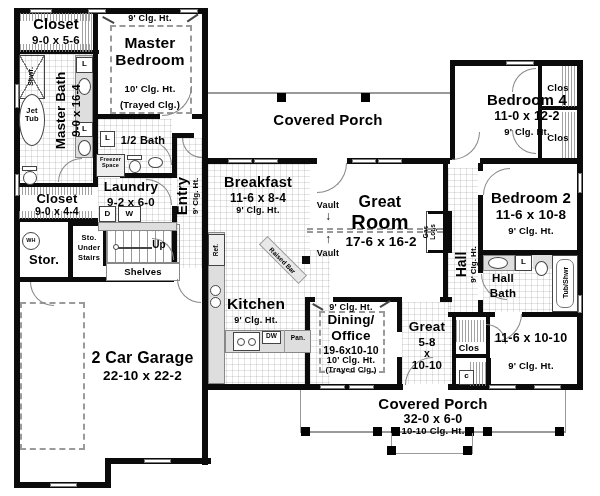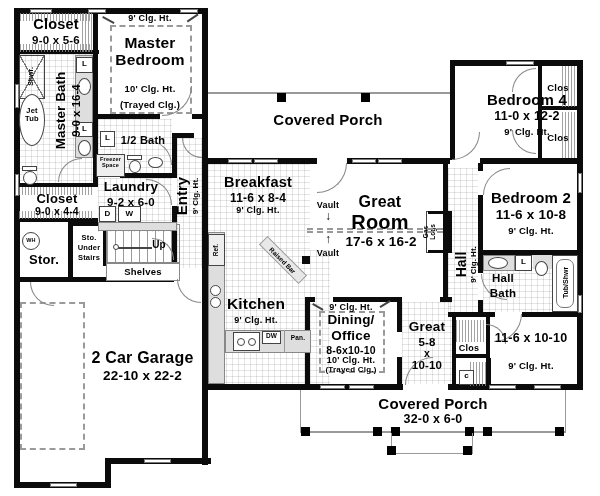--- a/index.html
+++ b/index.html
@@ -293,21 +293,21 @@
   <div class="lbl" style="left:318px;top:210px;width:20px;font-size:12px">↓</div>
   <div class="lbl" style="left:318px;top:233px;width:20px;font-size:12px">↑</div>
   <div class="lbl" style="left:306px;top:249px;width:44px;font-size:9px">Vault</div>
   <div class="lbl" style="left:340px;top:194px;width:80px;font-size:16px">Great</div>
   <div class="lbl" style="left:340px;top:212px;width:80px;font-size:20px">Room</div>
   <div class="lbl" style="left:336px;top:235px;width:90px;font-size:13.5px">17-6 x 16-2</div>
 
   <div class="lbl" style="left:313px;top:303px;width:76px;font-size:9px">9' Clg. Ht.</div>
   <div class="lbl" style="left:313px;top:313px;width:76px;font-size:13.5px">Dining/</div>
   <div class="lbl" style="left:313px;top:329px;width:76px;font-size:13.5px">Office</div>
-  <div class="lbl" style="left:311px;top:345px;width:80px;font-size:10.5px">8-6x10-10</div>
+  <div class="lbl" style="left:311px;top:345px;width:80px;font-size:10.5px">19-6x10-10</div>
   <div class="lbl" style="left:311px;top:356px;width:80px;font-size:9px">10' Clg. Ht.</div>
   <div class="lbl" style="left:311px;top:366px;width:80px;font-size:8px">(Trayed Clg.)</div>
 
   <div class="lbl" style="left:400px;top:320px;width:54px;font-size:13.5px">Great</div>
   <div class="lbl" style="left:400px;top:336px;width:54px;font-size:11.5px">5-8</div>
   <div class="lbl" style="left:400px;top:348px;width:54px;font-size:10.5px">x</div>
   <div class="lbl" style="left:400px;top:359px;width:54px;font-size:11.5px">10-10</div>
 
   <div class="lbl" style="left:462px;top:92px;width:130px;font-size:15px">Bedroom 4</div>
   <div class="lbl" style="left:462px;top:110px;width:130px;font-size:12.5px">11-0 x 12-2</div>
@@ -330,14 +330,15 @@
   <div class="rlbl" style="left:536px;top:277px;width:58px;height:11px;font-size:7px">Tub/Shwr</div>
 
   <div class="lbl" style="left:466px;top:332px;width:130px;font-size:12.5px">11-6 x 10-10</div>
   <div class="lbl" style="left:466px;top:361px;width:130px;font-size:9.5px">9' Clg. Ht.</div>
   <div class="lbl" style="left:450px;top:344px;width:38px;font-size:9px">Clos</div>
   <div class="fix" style="left:459px;top:370px;width:15px;height:15px"></div>
   <div class="lbl" style="left:459px;top:372px;width:15px;font-size:8px">c</div>
 
   <div class="lbl" style="left:333px;top:396px;width:200px;font-size:15px">Covered Porch</div>
   <div class="lbl" style="left:333px;top:413px;width:200px;font-size:12.5px">32-0 x 6-0</div>
+  <div class="lbl" style="left:333px;top:426px;width:200px;font-size:9.5px">10-10 Clg. Ht.</div>
 
 </div>
 
 </body></html>

